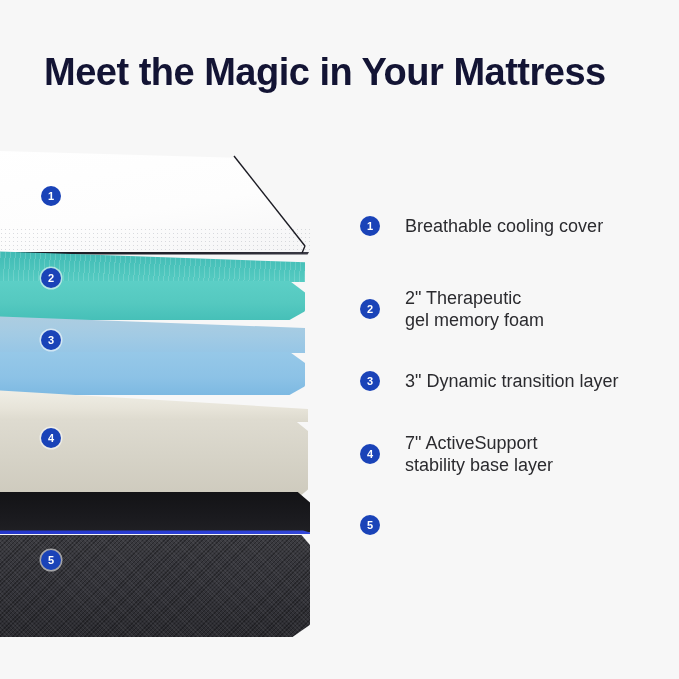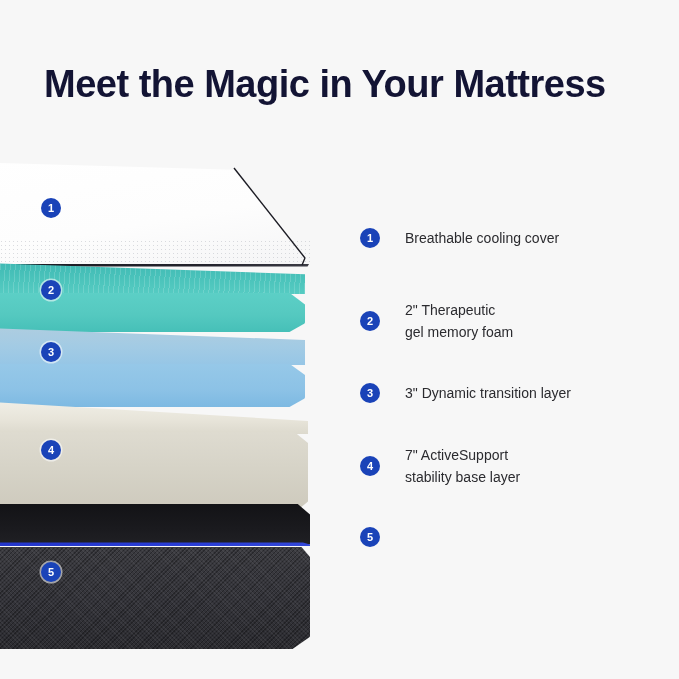--- a/index.html
+++ b/index.html
@@ -13,21 +13,20 @@
     overflow: hidden;
     font-family: "Liberation Sans", sans-serif;
     background: #f7f7f7;
   }
 
   #page {
     position: relative;
     width: 679px;
     height: 502px;
     background: #f7f7f7;
-    margin-top: 12px;
   }
 
   
   #title {
     position: absolute;
     left: 44px;
     top: 48px;
     width: 620px;
     font-size: 38px;
     line-height: 48px;
@@ -275,21 +274,21 @@
     background: #1a43b8;
     color: #ffffff;
     font-size: 11px;
     font-weight: 700;
     line-height: 20px;
     text-align: center;
   }
 
   .legend-text {
     margin-left: 25px;
-    font-size: 14px;
+    font-size: 18px;
     line-height: 22px;
     color: #2b2b2f;
     white-space: pre-line;
   }
 
   #legend-row-1 { top: 0px; }
   #legend-row-2 { top: 72px; }
   #legend-row-3 { top: 155px; }
   #legend-row-4 { top: 217px; }
   #legend-row-5 { top: 300px; }

